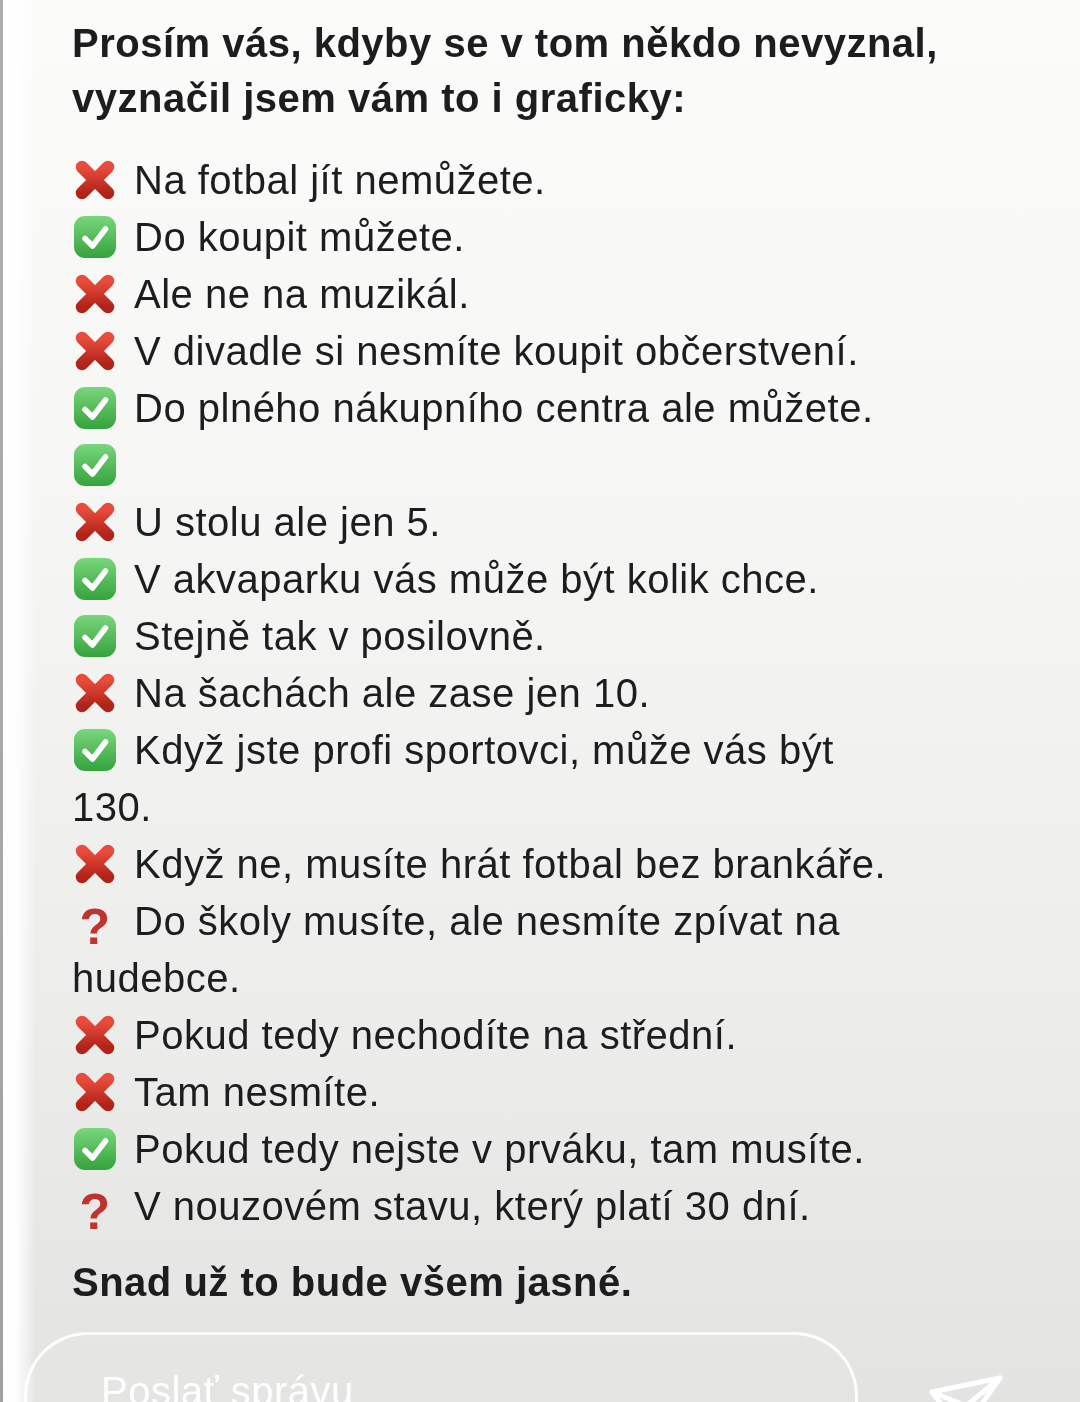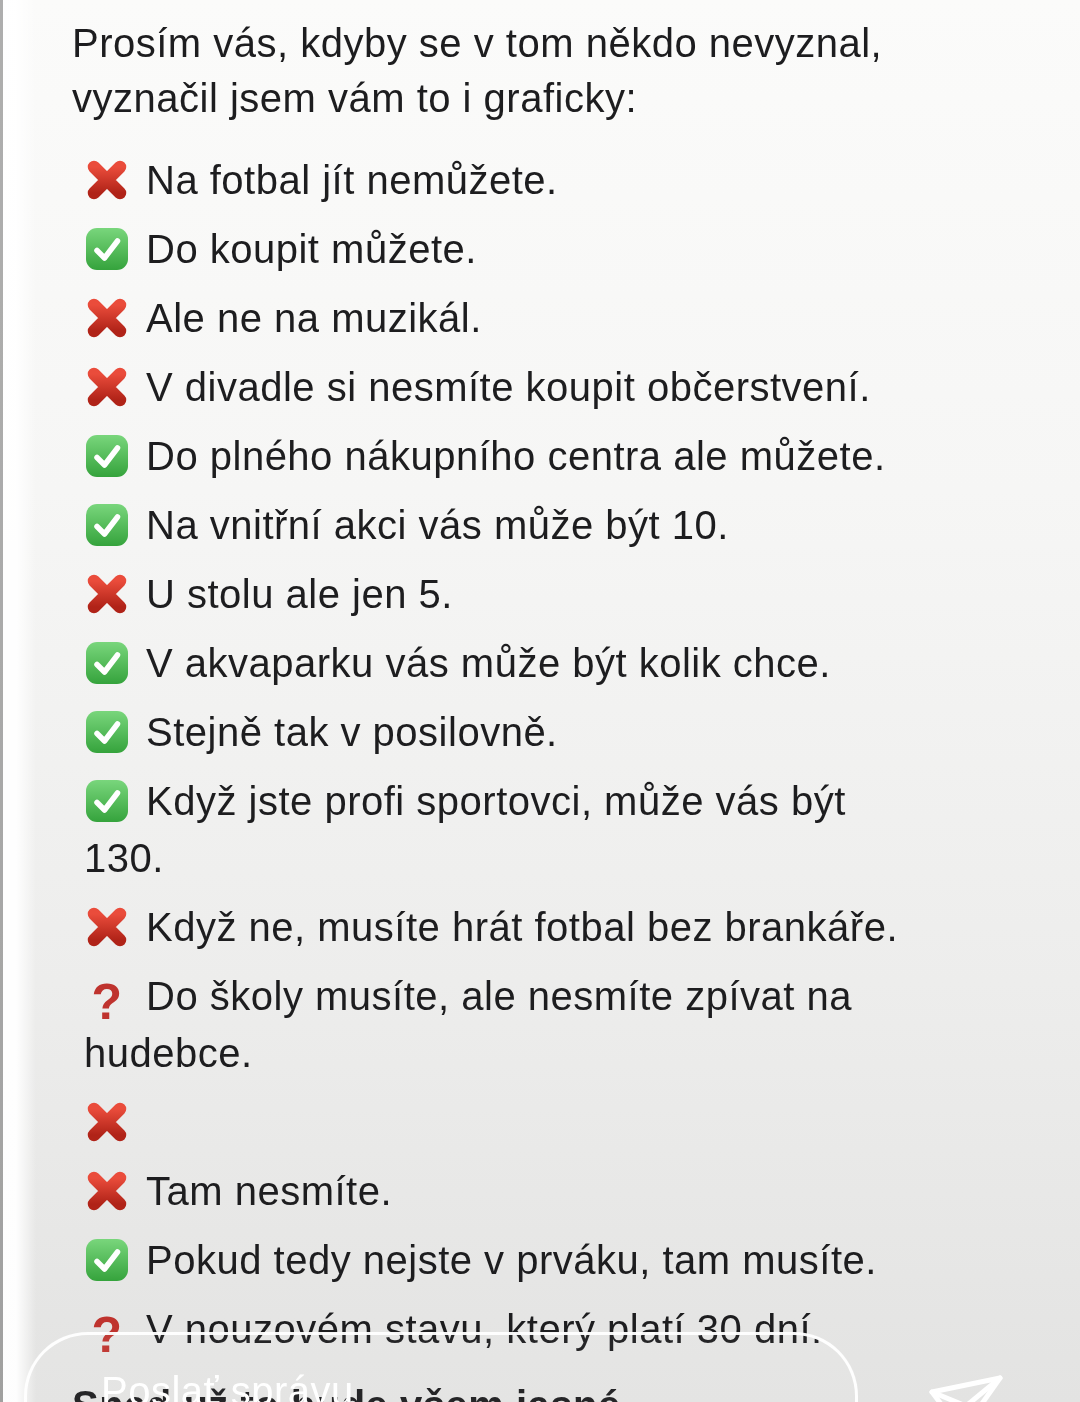--- a/index.html
+++ b/index.html
@@ -12,23 +12,23 @@
   .edge-line  { position:absolute; left:0; top:0; width:3px; height:100%;
                 background:rgba(60,60,60,.40); z-index:5; }
   .edge-white { position:absolute; left:3px; top:0; width:33px; height:100%;
                 background:linear-gradient(90deg, rgba(255,255,255,.95) 40%, rgba(255,255,255,0)); z-index:4; }
 
   .content {
     position:absolute; left:0; top:0; width:100%; box-sizing:border-box;
     padding:16px 58px 0 72px;
     font-size:40px; letter-spacing:.5px; z-index:2;
   }
-  .heading div { line-height:55px; }
+  .heading div { line-height:55px;font-weight:bold; }
   .items { margin-top:26px; }
-  .item  { margin:12px; line-height:57px; }
+  .item  { margin:0; line-height:57px; }
 
   .emoji { display:inline-block; width:46px; height:46px; margin-right:16px;
            vertical-align:-9px; text-align:center; }
   .emoji svg { display:block; width:46px; height:46px; }
   .emoji.q { color:#bf332e; font-weight:bold; font-size:50px; line-height:46px;
              font-family:"Liberation Sans", sans-serif; }
 
   .closing { margin:20px 0 0 0; line-height:55px;font-weight:bold; }
 
   .reply-field {
@@ -84,43 +84,46 @@
       <p class="item"><span class="emoji"><svg viewBox="0 0 46 46" fill="none">
             <path d="M10 10 L36 36 M36 10 L10 36" stroke="url(#gx)" stroke-width="12.5" stroke-linecap="round"></path>
           </svg></span><span>V divadle si nesmíte koupit občerstvení.</span></p>
       <p class="item"><span class="emoji"><svg viewBox="0 0 46 46">
             <rect x="2" y="2" width="42" height="42" rx="11" fill="url(#gc)"></rect>
             <path d="M13 24.5 L20.5 32 L33.5 15" fill="none" stroke="#ffffff" stroke-width="5.5" stroke-linecap="round" stroke-linejoin="round"></path>
           </svg></span><span>Do plného nákupního centra ale můžete.</span></p>
       <p class="item"><span class="emoji"><svg viewBox="0 0 46 46">
             <rect x="2" y="2" width="42" height="42" rx="11" fill="url(#gc)"></rect>
             <path d="M13 24.5 L20.5 32 L33.5 15" fill="none" stroke="#ffffff" stroke-width="5.5" stroke-linecap="round" stroke-linejoin="round"></path>
-          </svg></span><span>Na vnitřní akci vás může být 10.</span></p>
+          </svg></span></p>
       <p class="item"><span class="emoji"><svg viewBox="0 0 46 46" fill="none">
             <path d="M10 10 L36 36 M36 10 L10 36" stroke="url(#gx)" stroke-width="12.5" stroke-linecap="round"></path>
           </svg></span><span>U stolu ale jen 5.</span></p>
       <p class="item"><span class="emoji"><svg viewBox="0 0 46 46">
             <rect x="2" y="2" width="42" height="42" rx="11" fill="url(#gc)"></rect>
             <path d="M13 24.5 L20.5 32 L33.5 15" fill="none" stroke="#ffffff" stroke-width="5.5" stroke-linecap="round" stroke-linejoin="round"></path>
           </svg></span><span>V akvaparku vás může být kolik chce.</span></p>
       <p class="item"><span class="emoji"><svg viewBox="0 0 46 46">
             <rect x="2" y="2" width="42" height="42" rx="11" fill="url(#gc)"></rect>
             <path d="M13 24.5 L20.5 32 L33.5 15" fill="none" stroke="#ffffff" stroke-width="5.5" stroke-linecap="round" stroke-linejoin="round"></path>
           </svg></span><span>Stejně tak v posilovně.</span></p>
+      <p class="item"><span class="emoji"><svg viewBox="0 0 46 46" fill="none">
+            <path d="M10 10 L36 36 M36 10 L10 36" stroke="url(#gx)" stroke-width="12.5" stroke-linecap="round"></path>
+          </svg></span><span>Na šachách ale zase jen 10.</span></p>
       <p class="item"><span class="emoji"><svg viewBox="0 0 46 46">
             <rect x="2" y="2" width="42" height="42" rx="11" fill="url(#gc)"></rect>
             <path d="M13 24.5 L20.5 32 L33.5 15" fill="none" stroke="#ffffff" stroke-width="5.5" stroke-linecap="round" stroke-linejoin="round"></path>
           </svg></span><span>Když jste profi sportovci, může vás být</span><br><span>130.</span></p>
       <p class="item"><span class="emoji"><svg viewBox="0 0 46 46" fill="none">
             <path d="M10 10 L36 36 M36 10 L10 36" stroke="url(#gx)" stroke-width="12.5" stroke-linecap="round"></path>
           </svg></span><span>Když ne, musíte hrát fotbal bez brankáře.</span></p>
       <p class="item"><span class="emoji q">?</span><span>Do školy musíte, ale nesmíte zpívat na</span><br><span>hudebce.</span></p>
       <p class="item"><span class="emoji"><svg viewBox="0 0 46 46" fill="none">
             <path d="M10 10 L36 36 M36 10 L10 36" stroke="url(#gx)" stroke-width="12.5" stroke-linecap="round"></path>
-          </svg></span></p>
+          </svg></span><span>Pokud tedy nechodíte na střední.</span></p>
       <p class="item"><span class="emoji"><svg viewBox="0 0 46 46" fill="none">
             <path d="M10 10 L36 36 M36 10 L10 36" stroke="url(#gx)" stroke-width="12.5" stroke-linecap="round"></path>
           </svg></span><span>Tam nesmíte.</span></p>
       <p class="item"><span class="emoji"><svg viewBox="0 0 46 46">
             <rect x="2" y="2" width="42" height="42" rx="11" fill="url(#gc)"></rect>
             <path d="M13 24.5 L20.5 32 L33.5 15" fill="none" stroke="#ffffff" stroke-width="5.5" stroke-linecap="round" stroke-linejoin="round"></path>
           </svg></span><span>Pokud tedy nejste v prváku, tam musíte.</span></p>
       <p class="item"><span class="emoji q">?</span><span>V nouzovém stavu, který platí 30 dní.</span></p>
     </div>
 

